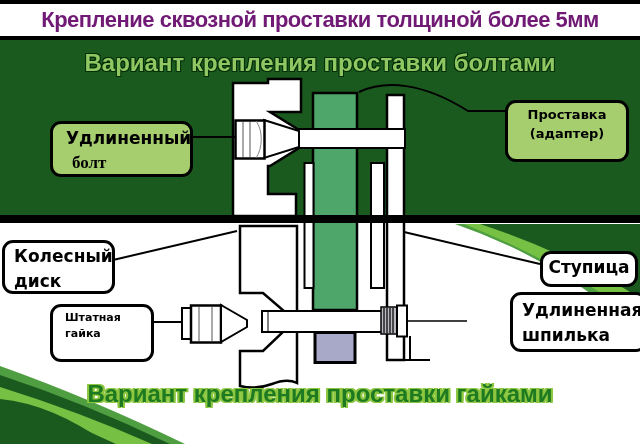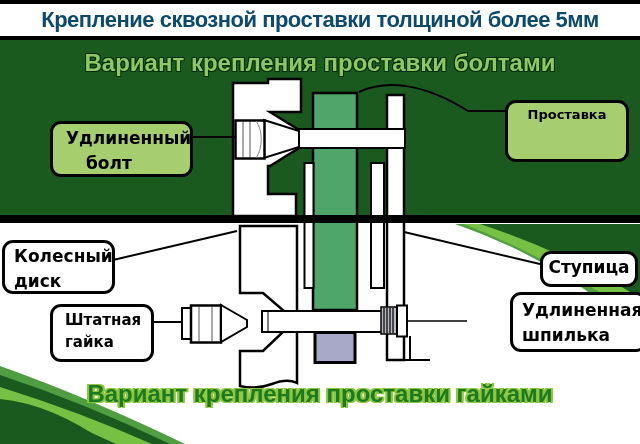--- a/index.html
+++ b/index.html
@@ -16,21 +16,21 @@
   }
   html,body{margin:0;padding:0;background:#fff;}
   #stage{
     position:relative;width:640px;height:444px;overflow:hidden;
     background:#ffffff;font-family:"Liberation Sans",sans-serif;
   }
   .topbar{position:absolute;left:0;top:0;width:640px;height:4px;background:#000;}
   .title{
     position:absolute;left:0;top:4px;width:640px;height:32px;
     display:flex;align-items:center;justify-content:center;
-    font-family:"Liberation Sans",sans-serif;font-weight:bold;font-size:22px;color:#0c4a6e;
+    font-family:"Liberation Sans",sans-serif;font-weight:bold;font-size:22px;color:#701a75;
     letter-spacing:-0.5px;background:#fff;white-space:nowrap;
   }
   .title-rule{position:absolute;left:0;top:36px;width:640px;height:4px;background:#000;}
   .greenband{position:absolute;left:0;top:40px;width:640px;height:178px;background:var(--background-top);}
   .whiteband{position:absolute;left:0;top:218px;width:640px;height:226px;background:#fff;}
   .heading-top{
     position:absolute;left:0;top:49px;width:640px;text-align:center;
     font-weight:bold;font-size:24px;color:var(--heading-green);white-space:nowrap;
     text-shadow:-1px -1px 0 #052e08,1px -1px 0 #052e08,-1px 1px 0 #052e08,1px 1px 0 #052e08;
   }
@@ -112,33 +112,34 @@
     <line x1="407" y1="321" x2="467" y2="321" stroke="#000" stroke-width="1.5"></line>
     <line x1="404" y1="232" x2="540" y2="264" stroke="#000" stroke-width="2"></line>
     <line x1="113" y1="260" x2="237" y2="231" stroke="#000" stroke-width="2"></line>
   </svg>
 
   <div class="heading-top">Вариант крепления проставки болтами</div>
   <div class="heading-bottom">Вариант крепления проставки гайками</div>
 
   <div class="lbl green" style="left:50px;top:121px;width:143px;height:56px;font-size:17px;padding:2px 0 0 13px;">
     <span>Удлиненный</span>
-    <span class="l2" style="margin-left:20px;">болт</span>
+    <span class="l2" style="margin-left:6px;font-family:Liberation Serif, serif;">болт</span>
   </div>
 
   <div class="lbl green" style="left:505px;top:100px;width:124px;height:62px;font-size:13px;padding:3px 0 0 0;text-align:center;">
     <span>Проставка</span>
+    <span class="l2">(адаптер)</span>
   </div>
 
   <div class="lbl" style="left:2px;top:240px;width:113px;height:54px;font-size:17px;padding:1px 12px 0 9px;">
     <span>Колесный</span>
     <span class="l2">диск</span>
   </div>
 
-  <div class="lbl" style="left:50px;top:304px;width:104px;height:58px;font-size:15px;padding:3px 0 0 12px;">
+  <div class="lbl" style="left:50px;top:304px;width:104px;height:58px;font-size:11px;padding:3px 0 0 12px;">
     <span>Штатная</span>
     <span class="l2">гайка</span>
   </div>
 
   <div class="lbl" style="left:540px;top:251px;width:98px;height:36px;font-size:17px;padding:1px 0 0 0;text-align:center;">
     <span>Ступица</span>
   </div>
 
   <div class="lbl" style="left:466px;top:292px;width:137px;height:60px;font-size:17px;padding:3px 0 0 9px;margin-left:44px;">
     <span>Удлиненная</span>

